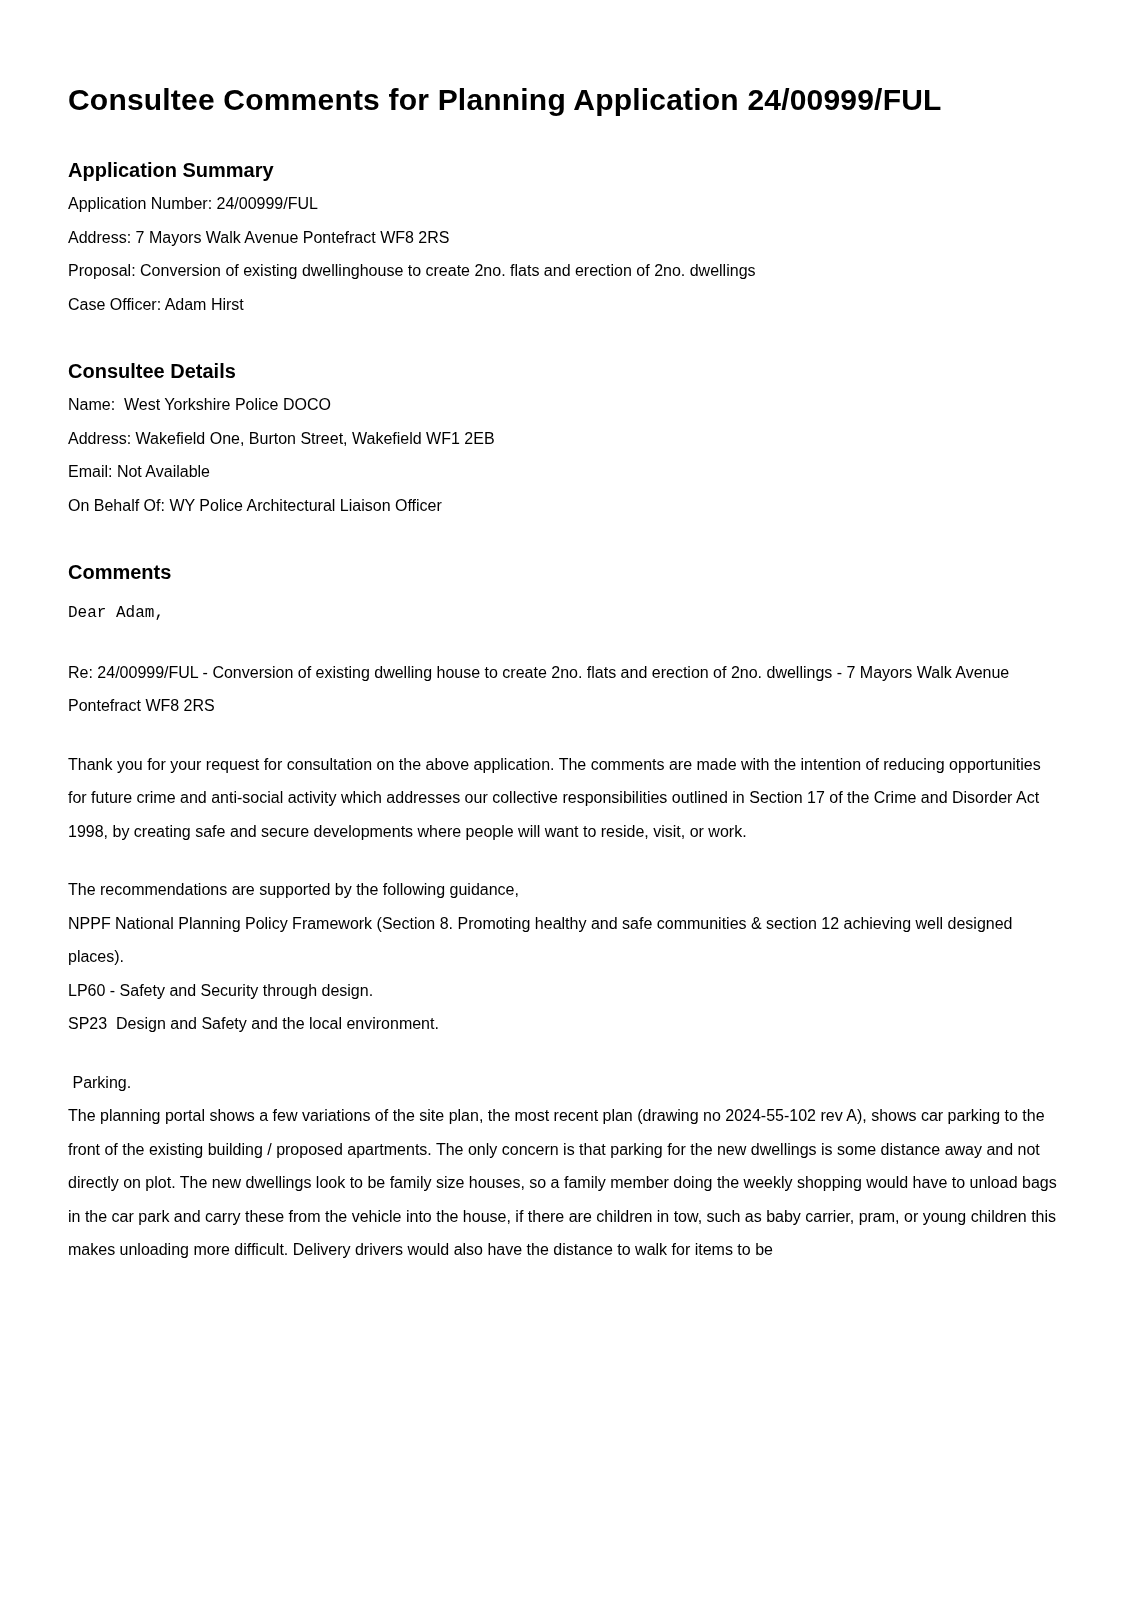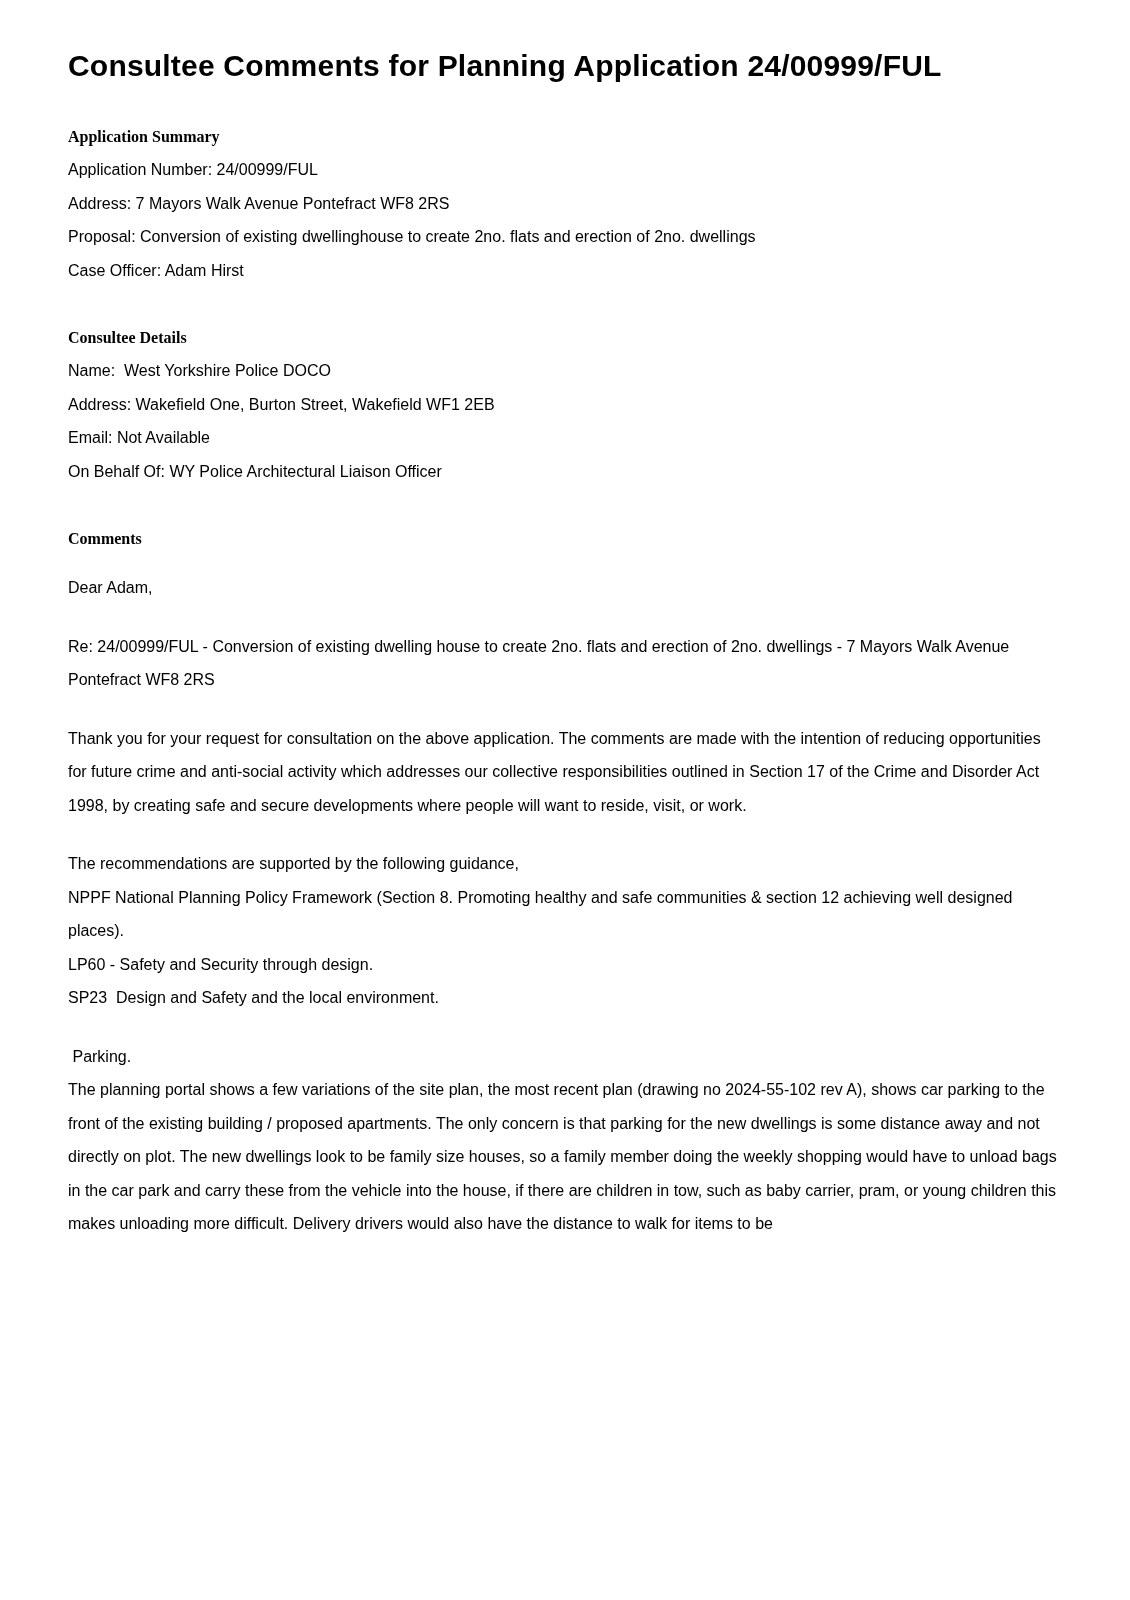--- a/index.html
+++ b/index.html
@@ -7,46 +7,45 @@
   body {
     width: 1130px;
     height: 1600px;
     overflow: hidden;
     color: #000000;
     font-family: "Liberation Sans", "DejaVu Sans", sans-serif;
   }
   .page {
     width: 1130px;
     height: 1600px;
-    padding: 46px 67px 0 68px;
+    padding: 80px 67px 0 68px;
   }
   .doc-title {
     font-size: 30px;
     font-weight: 700;
     line-height: 40px;
     letter-spacing: 0.2px;
     margin-bottom: 28px;
     white-space: pre-wrap;
   }
   .section { margin-top: 33.5px; }
   .heading {
-    font-size: 16px;
+    font-size: 20px;
     font-weight: 700;
     line-height: 33.5px;
     white-space: pre-wrap;
-    font-family: Liberation Serif, serif;
   }
   .line, .para {
     font-size: 16px;
     font-weight: 400;
     line-height: 33.5px;
     white-space: pre-wrap;
   }
   .block { margin-top: 25px; }
-  .heading + .block { margin-top: 16px; }
+  .heading + .block { margin-top: 8px; font-family: Liberation Mono, monospace; }
 </style>
 </head>
 <body>
 
 <div class="page">
 
   <h1 class="doc-title">Consultee Comments for Planning Application 24/00999/FUL</h1>
 
   <section class="section">
     <p class="heading">Application Summary</p>

